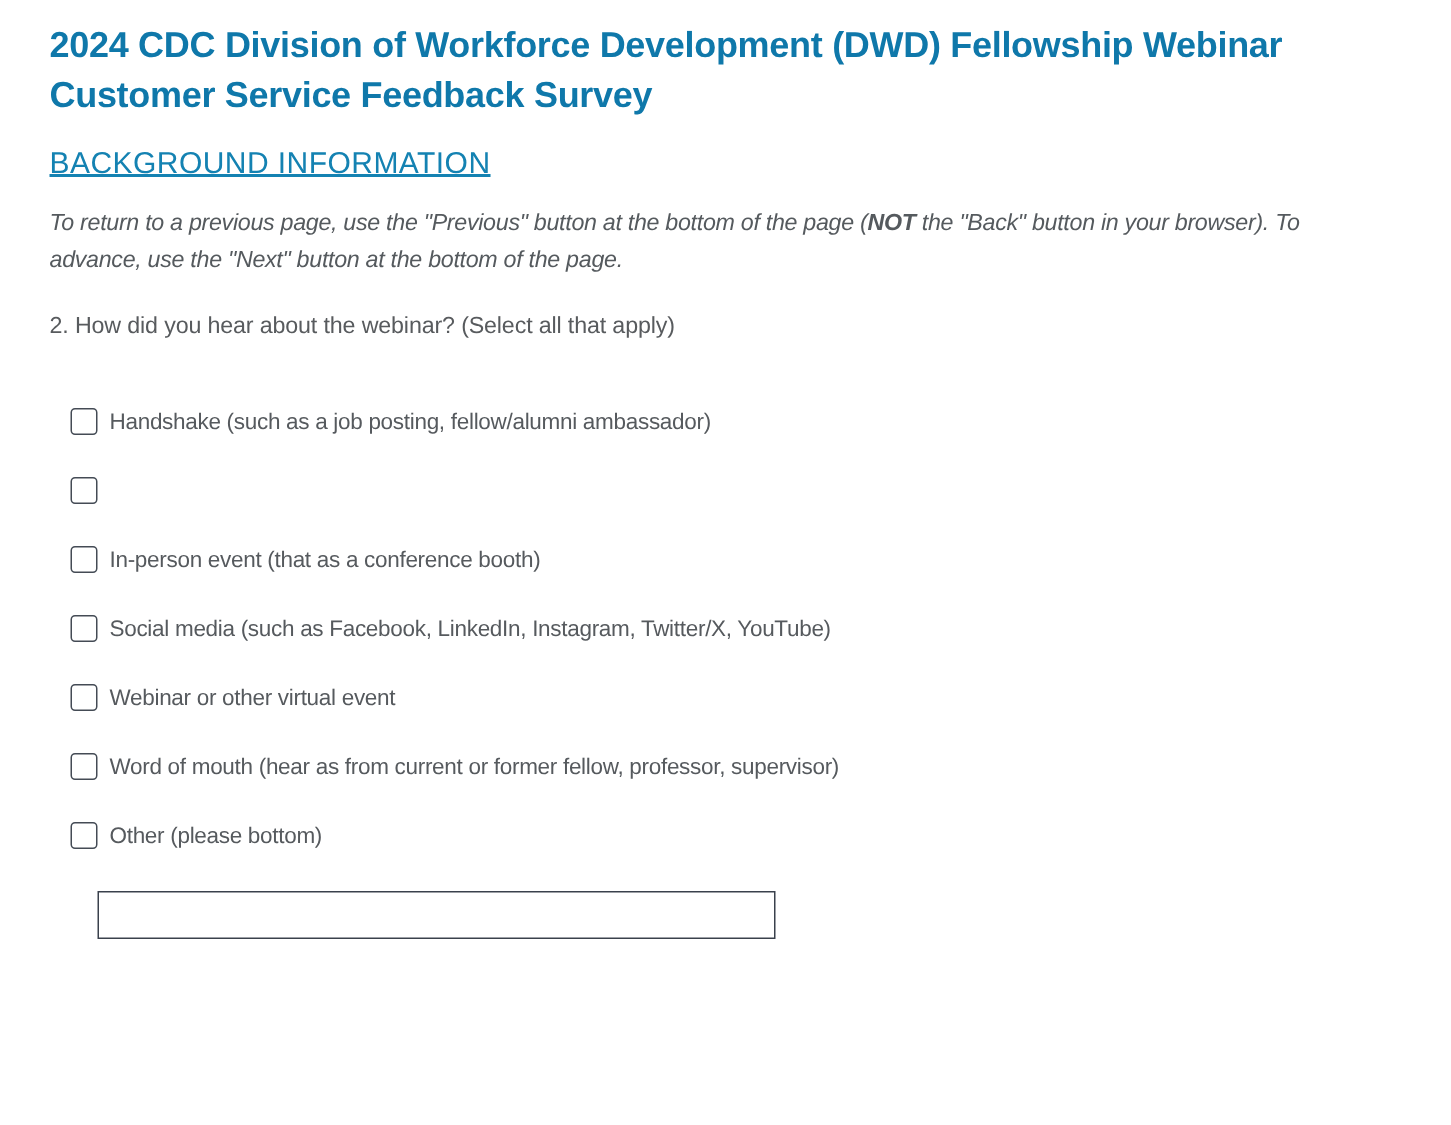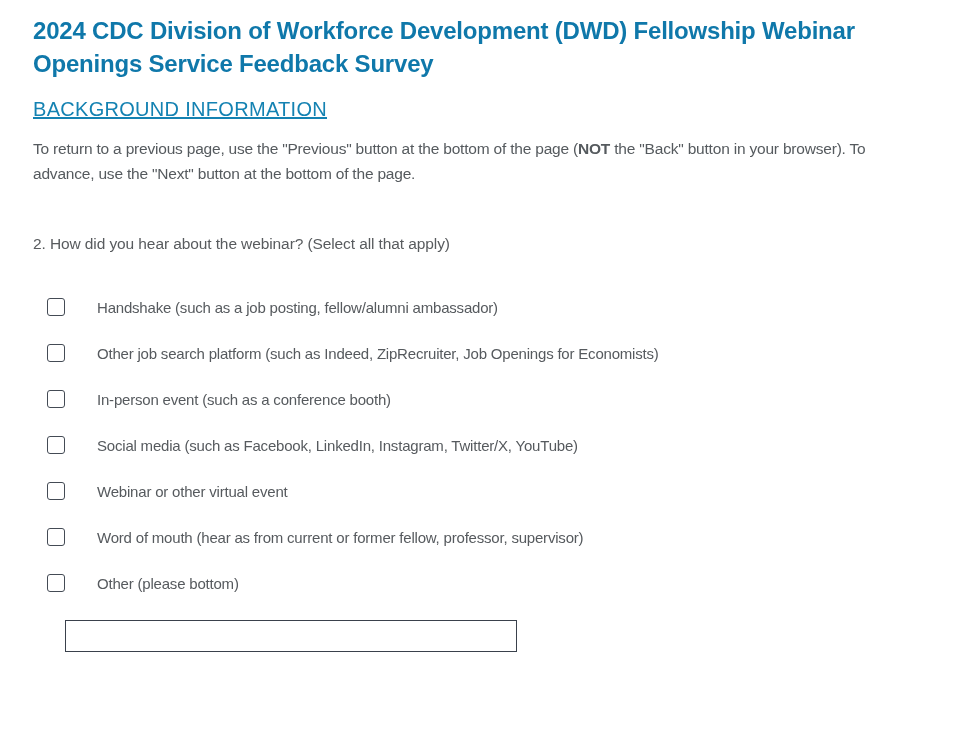--- a/index.html
+++ b/index.html
@@ -30,41 +30,41 @@
   .section-heading{
     margin:16px 0 0 0;
     font-size:20px;line-height:26px;font-weight:400;
     color:var(--heading-blue);
     letter-spacing:0.3px;
     text-decoration:underline;
   }
   .instructions{
     margin:15px 0 0 0;
     max-width:890px;
+    font-style:italic;
     font-size:15.5px;line-height:24.5px;
     color:#555a5e;
     letter-spacing:-0.2px;
   }
   .instructions b{font-weight:700;}
   .question-text{
-    margin-top:48px;
+    margin-top:22px;
     font-size:15.5px;line-height:20px;
     color:var(--question-gray);
     letter-spacing:-0.1px;
   }
   .options{
     margin-top:44px;
     margin-left:14px;
   }
   .option-row{
     display:flex;
     align-items:flex-start;
     margin-bottom:27px;
     height:19px;
-    gap:24px;
   }
   .option-row:last-of-type{margin-bottom:0;}
   .checkbox{
     flex:none;
     width:18px;height:18px;
     border:1px solid var(--checkbox-border);
     border-radius:3px;
     background:#fff;
     margin-right:8px;
     cursor:pointer;
@@ -91,44 +91,43 @@
     outline:none;
   }
 </style>
 </head>
 <body>
 
 <div class="page">
 
   <h1 class="page-title">
     <div>2024 CDC Division of Workforce Development (DWD) Fellowship Webinar</div>
-    <div>Openings Service Feedback Survey</div>
+    <div>Customer Service Feedback Survey</div>
   </h1>
 
   <h2 class="section-heading">BACKGROUND INFORMATION</h2>
 
   <p class="instructions"><span>To return to a previous page, use the "Previous" button at the bottom of the page (</span><b>NOT</b><span> the "Back" button in your browser). To advance, use the "Next" button at the bottom of the page.</span></p>
 
   <div class="question-text">2. How did you hear about the webinar? (Select all that apply)</div>
 
   <div class="options">
 
     <div class="option-row">
       <span class="checkbox"></span>
       <span class="option-label">Handshake (such as a job posting, fellow/alumni ambassador)</span>
     </div>
 
     <div class="option-row">
       <span class="checkbox"></span>
-      <span class="option-label">Other job search platform (such as Indeed, ZipRecruiter, Job Openings for Economists)</span>
     </div>
 
     <div class="option-row">
       <span class="checkbox"></span>
-      <span class="option-label">In-person event (such as a conference booth)</span>
+      <span class="option-label">In-person event (that as a conference booth)</span>
     </div>
 
 
 
     <div class="option-row">
       <span class="checkbox"></span>
       <span class="option-label">Social media (such as Facebook, LinkedIn, Instagram, Twitter/X, YouTube)</span>
     </div>
 
     <div class="option-row">

